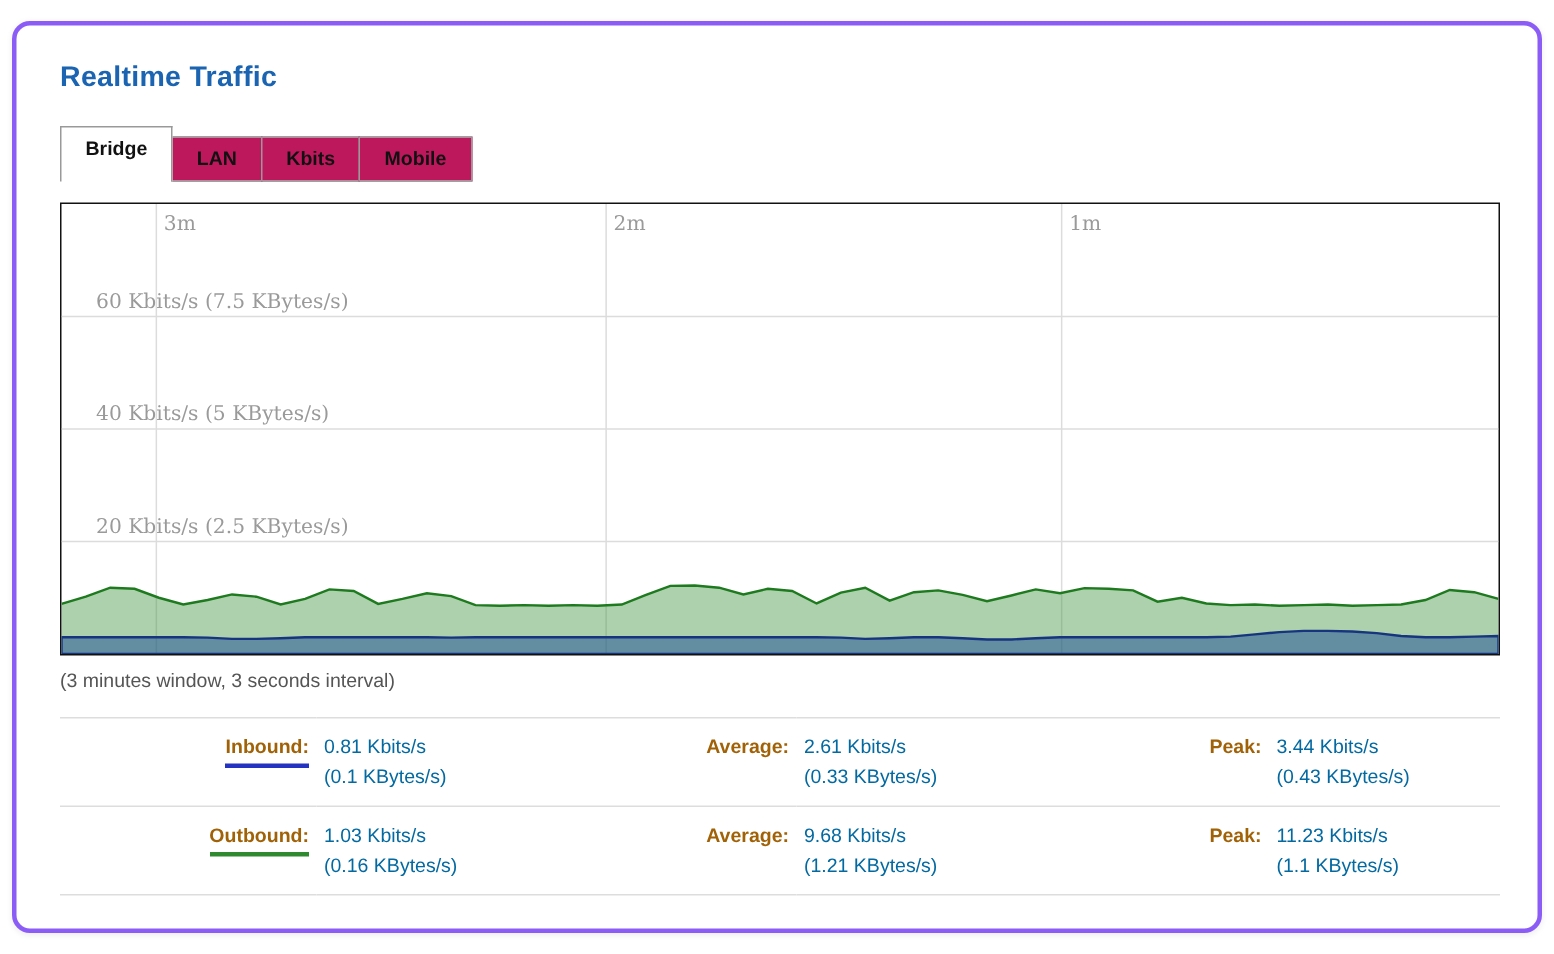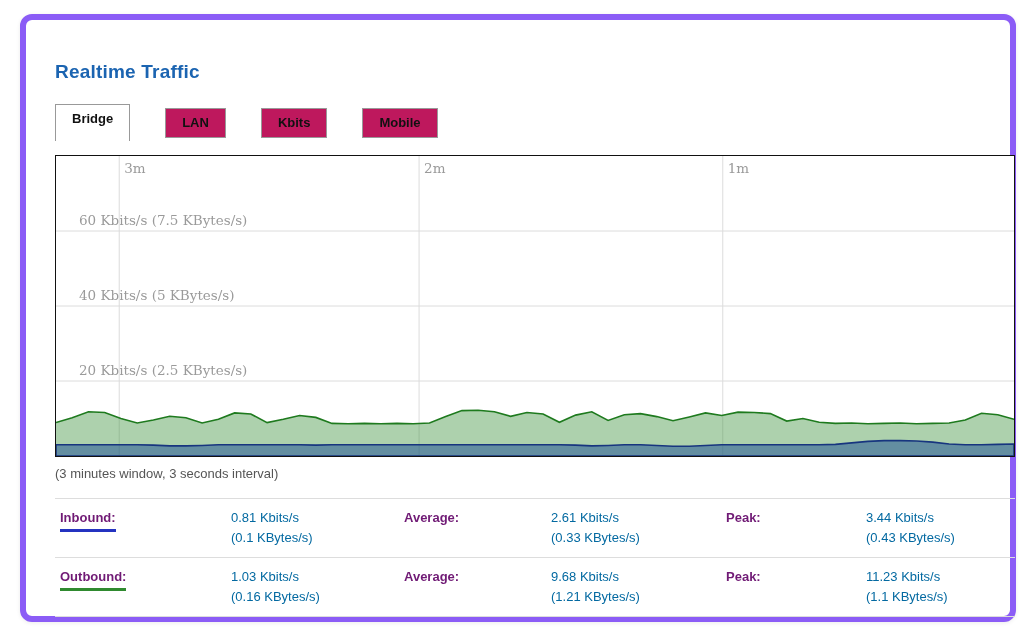--- a/index.html
+++ b/index.html
@@ -4,47 +4,47 @@
 <style>
   :root{
     --accent:#1b64b1;
     --inbound:#2433c0;
     --outbound:#2f8a2f;
   }
   *{box-sizing:border-box;}
   html,body{margin:0;padding:0;background:#fff;width:1036px;height:636px;overflow:hidden;
     font-family:"Liberation Sans",sans-serif;color:#333;}
   .card{
-    margin:14px 20px;height:608px;background:#fff;border:6px solid #8b5cf6;border-radius:12px;
-    box-shadow:0 1px 4px rgba(0,0,0,.08);padding:41px 29px 26px 29px;
+    margin:14px 8px;height:608px;background:#fff;border:3px solid #8b5cf6;border-radius:12px;
+    box-shadow:0 1px 4px rgba(0,0,0,.08);padding:24px 29px 26px 29px;
   }
   .page-title{
     margin:0 0 21px 0;font-size:19px;font-weight:bold;color:var(--accent);letter-spacing:.2px;
   }
-  .tabstrip{display:flex;align-items:center;height:37px;margin-bottom:14px;gap:36px;}
+  .tabstrip{display:flex;align-items:flex-end;height:37px;margin-bottom:14px;}
   .tab{
     height:30px;line-height:28px;padding:0 16px;background:#be185d;border:1px solid #999;
     font-size:13px;font-weight:bold;color:#111;cursor:pointer;white-space:nowrap;
   }
   .tab + .tab{margin-left:-1px;}
   .tab.active{background:#fff;height:37px;border-bottom:none;position:relative;z-index:2;}
   .graph-box{
     width:960px;height:302px;border:1px solid #111;background:#fff;line-height:0;
   }
   .glabel{font-family:"DejaVu Serif","Liberation Serif",serif;font-size:13.5px;}
   .chart-caption{
     width:960px;text-align:left;font-size:13px;color:#555;margin:9px 0 16px 0;line-height:16px;
   }
   table.stats{
     width:960px;border-collapse:collapse;table-layout:fixed;
     border-top:1px solid #ddd;border-bottom:1px solid #ddd;font-size:13px;
   }
   table.stats tr + tr{border-top:1px solid #ddd;}
   table.stats td{padding:9px 5px;vertical-align:top;line-height:20px;}
-  td.lbl{text-align:left;font-weight:bold;color:#701a75;white-space:nowrap;}
+  td.lbl{text-align:right;font-weight:bold;color:#a16207;white-space:nowrap;}
   td.val{text-align:left;color:#0369a1;white-space:nowrap;}
   .u{display:inline-block;padding-bottom:1px;border-bottom:3px solid #000;}
   .u.in{border-bottom-color:var(--inbound);}
   .u.out{border-bottom-color:var(--outbound);}
 </style>
 </head>
 <body>
 
 <div class="card">
   <h1 class="page-title">Realtime Traffic</h1>

